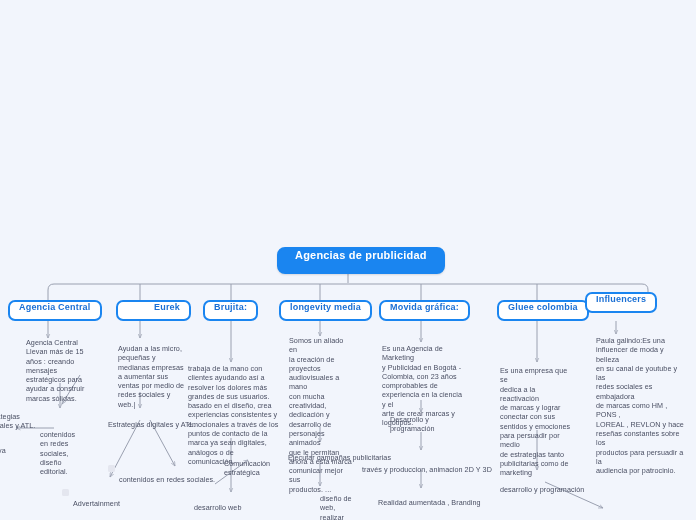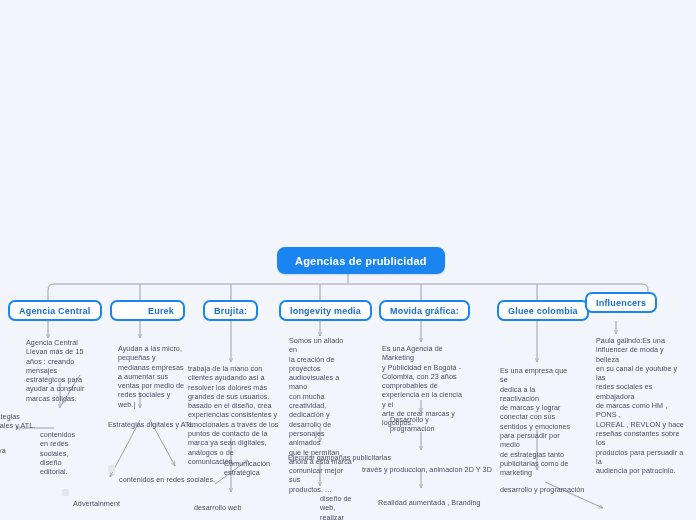--- a/index.html
+++ b/index.html
@@ -16,21 +16,21 @@
   .node{
     position:absolute;
     box-sizing:border-box;
     background:#ffffff;
     border:2px solid #1a85f0;
     border-radius:7px;
     color:#1a6fd4;
     font-weight:bold;
     font-size:9px;
     letter-spacing:.2px;
-    display:flex;align-items:center;justify-content:center;
+    display:flex;justify-content:center;
     white-space:nowrap;
     padding:0 9px;
     height:21px;
   }
   .node.root{
     background:#1a85f0;
     border-color:#1a85f0;
     color:#ffffff;
     font-size:11px;
     height:27px;
@@ -112,21 +112,21 @@
     </defs>
   </svg>
 
   <div class="node root" style="left:277px;top:247px;">
     <span>Agencias de prublicidad</span>
   </div>
 
   <div class="node" style="left:8px;top:300px;">
     <span>Agencia Central</span>
   </div>
-  <div class="node" style="left:110px;top:300px;padding-left:36px;">
+  <div class="node" style="left:116px;top:300px;padding-left:36px;">
     <span>Eurek</span>
   </div>
   <div class="node" style="left:203px;top:300px;">
     <span>Brujita:</span>
   </div>
   <div class="node" style="left:279px;top:300px;">
     <span>longevity media</span>
   </div>
   <div class="node" style="left:379px;top:300px;">
     <span>Movida gráfica:</span>

